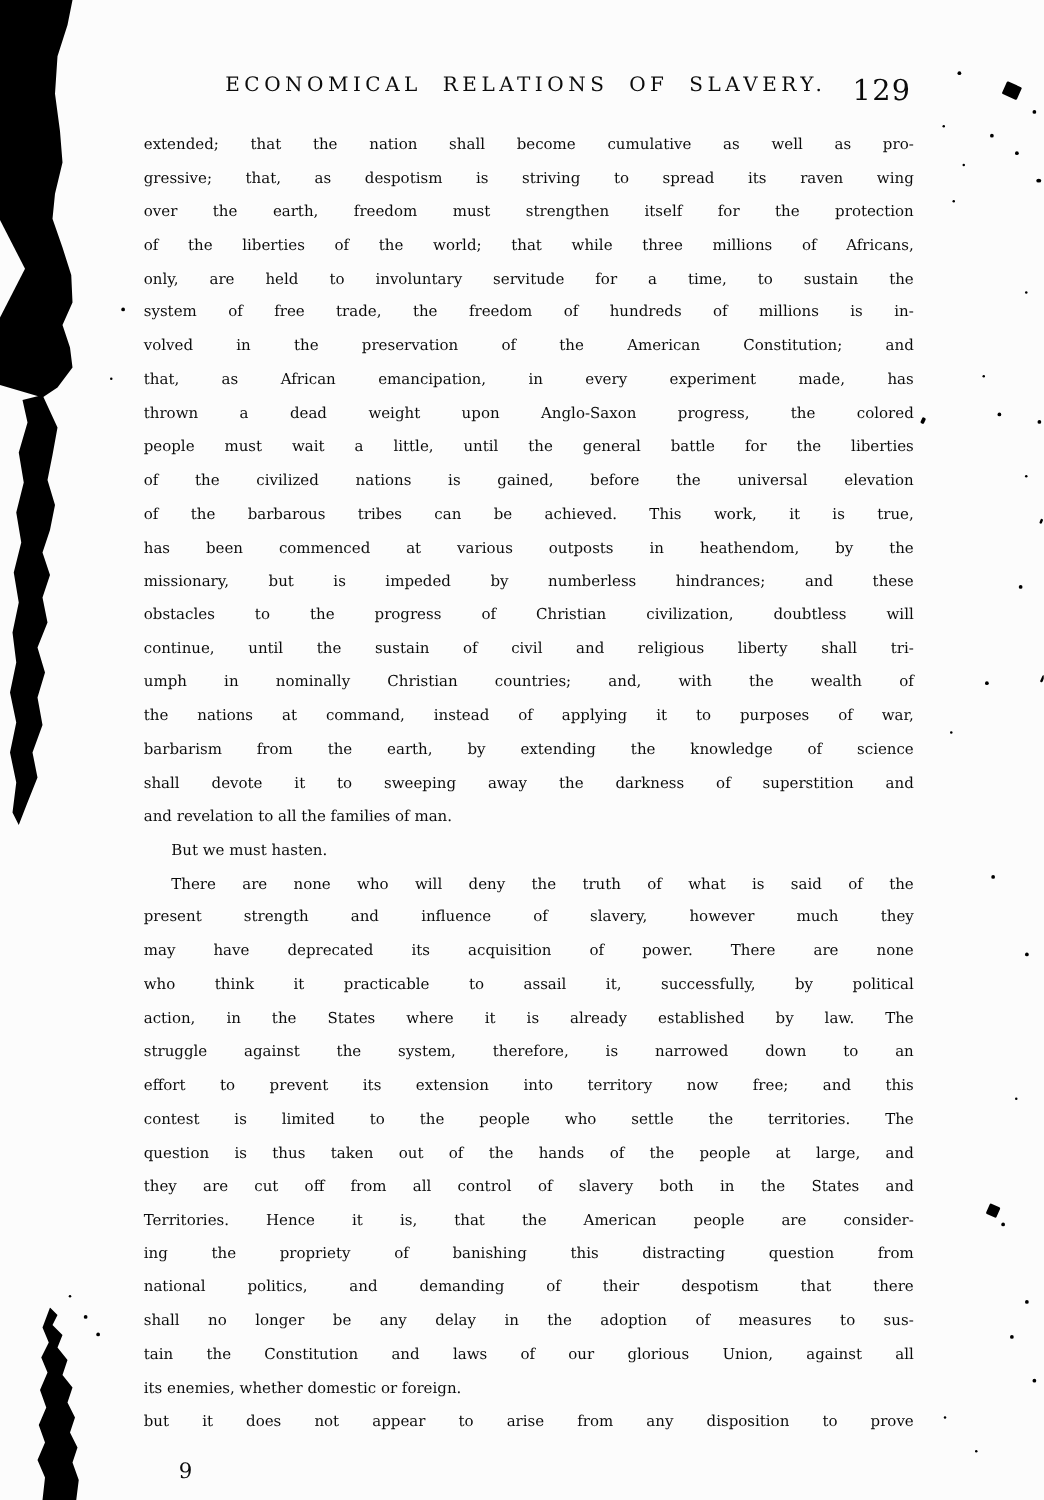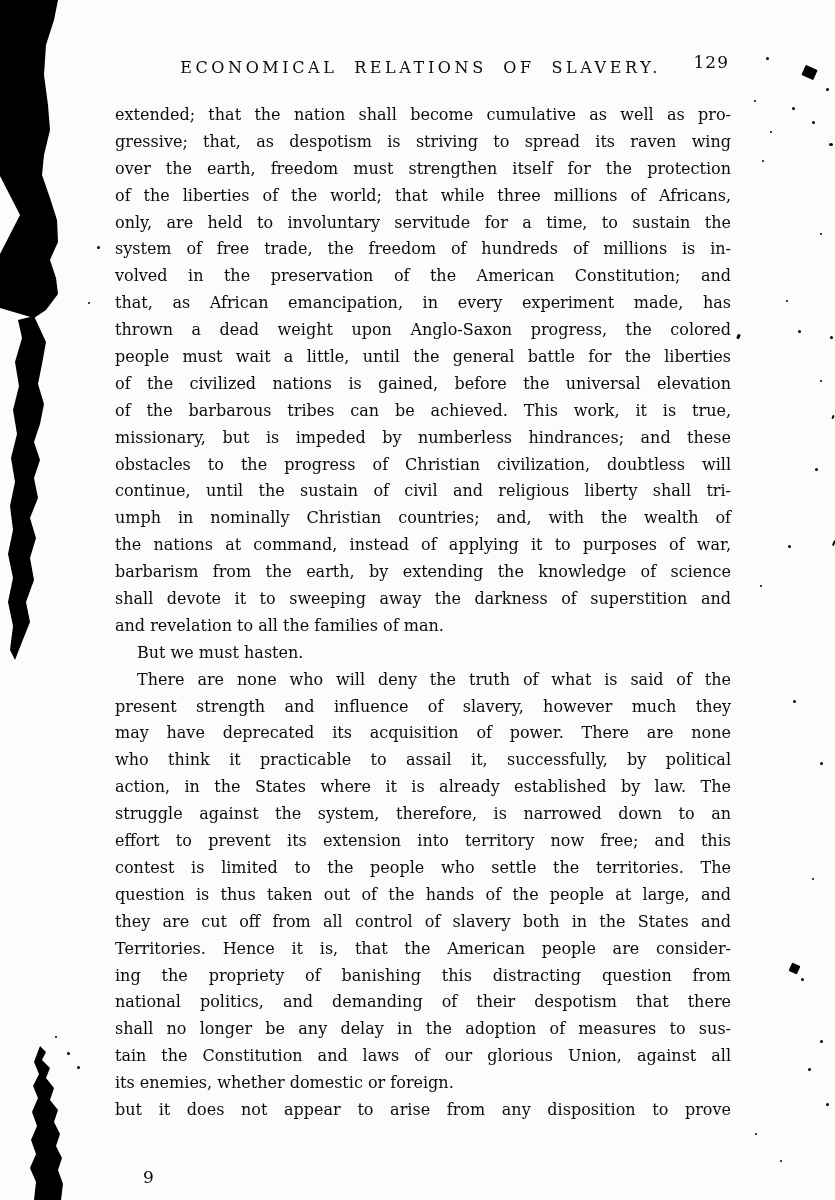--- a/index.html
+++ b/index.html
@@ -4,25 +4,25 @@
 <style>
   html,body{margin:0;padding:0;}
   body{width:835px;height:1200px;position:relative;background:#fcfcfc;overflow:hidden;
        font-family:"DejaVu Serif", serif;color:#0b0b0b;}
   .page{position:absolute;inset:0;}
 
   
   .header{position:absolute;left:115px;top:52px;width:616px;height:34px;}
   .running-title{position:absolute;left:0;right:70px;top:6px;text-align:right;
      font-size:16px;letter-spacing:3.6px;word-spacing:8px;white-space:nowrap;}
-  .page-number{position:absolute;right:2px;top:0;font-size:17px;letter-spacing:1px;}
+  .page-number{position:absolute;right:2px;top:8px;font-size:23px;letter-spacing:1px;}
 
   
   .body-text{position:absolute;left:115px;top:102px;width:616px;}
-  .line{font-size:16px;line-height:26.9px;height:26.9px;white-space:normal;
+  .line{font-size:12px;line-height:26.9px;height:26.9px;white-space:normal;
         text-align:justify;text-align-last:justify;overflow:visible;}
   .line.lastline{text-align-last:left;}
   .line.indent{text-indent:22px;}
 
   
   .signature{position:absolute;left:143px;top:1164px;font-size:17px;line-height:26px;}
 
   
   .blot{position:absolute;pointer-events:none;}
   .speck{position:absolute;background:#000;border-radius:50%;pointer-events:none;}
@@ -55,20 +55,21 @@
         <div class="line">over the earth, freedom must strengthen itself for the protection</div>
         <div class="line">of the liberties of the world; that while three millions of Africans,</div>
         <div class="line">only, are held to involuntary servitude for a time, to sustain the</div>
         <div class="line">system of free trade, the freedom of hundreds of millions is in-</div>
         <div class="line">volved in the preservation of the American Constitution; and</div>
         <div class="line">that, as African emancipation, in every experiment made, has</div>
         <div class="line">thrown a dead weight upon Anglo-Saxon progress, the colored</div>
         <div class="line">people must wait a little, until the general battle for the liberties</div>
         <div class="line">of the civilized nations is gained, before the universal elevation</div>
         <div class="line">of the barbarous tribes can be achieved. This work, it is true,</div>
+        <div class="line">has been commenced at various outposts in heathendom, by the</div>
         <div class="line">missionary, but is impeded by numberless hindrances; and these</div>
         <div class="line">obstacles to the progress of Christian civilization, doubtless will</div>
         <div class="line">continue, until the sustain of civil and religious liberty shall tri-</div>
         <div class="line">umph in nominally Christian countries; and, with the wealth of</div>
         <div class="line">the nations at command, instead of applying it to purposes of war,</div>
         <div class="line">barbarism from the earth, by extending the knowledge of science</div>
         <div class="line">shall devote it to sweeping away the darkness of superstition and</div>
         <div class="line lastline">and revelation to all the families of man.</div>
       </div>
       <div>

